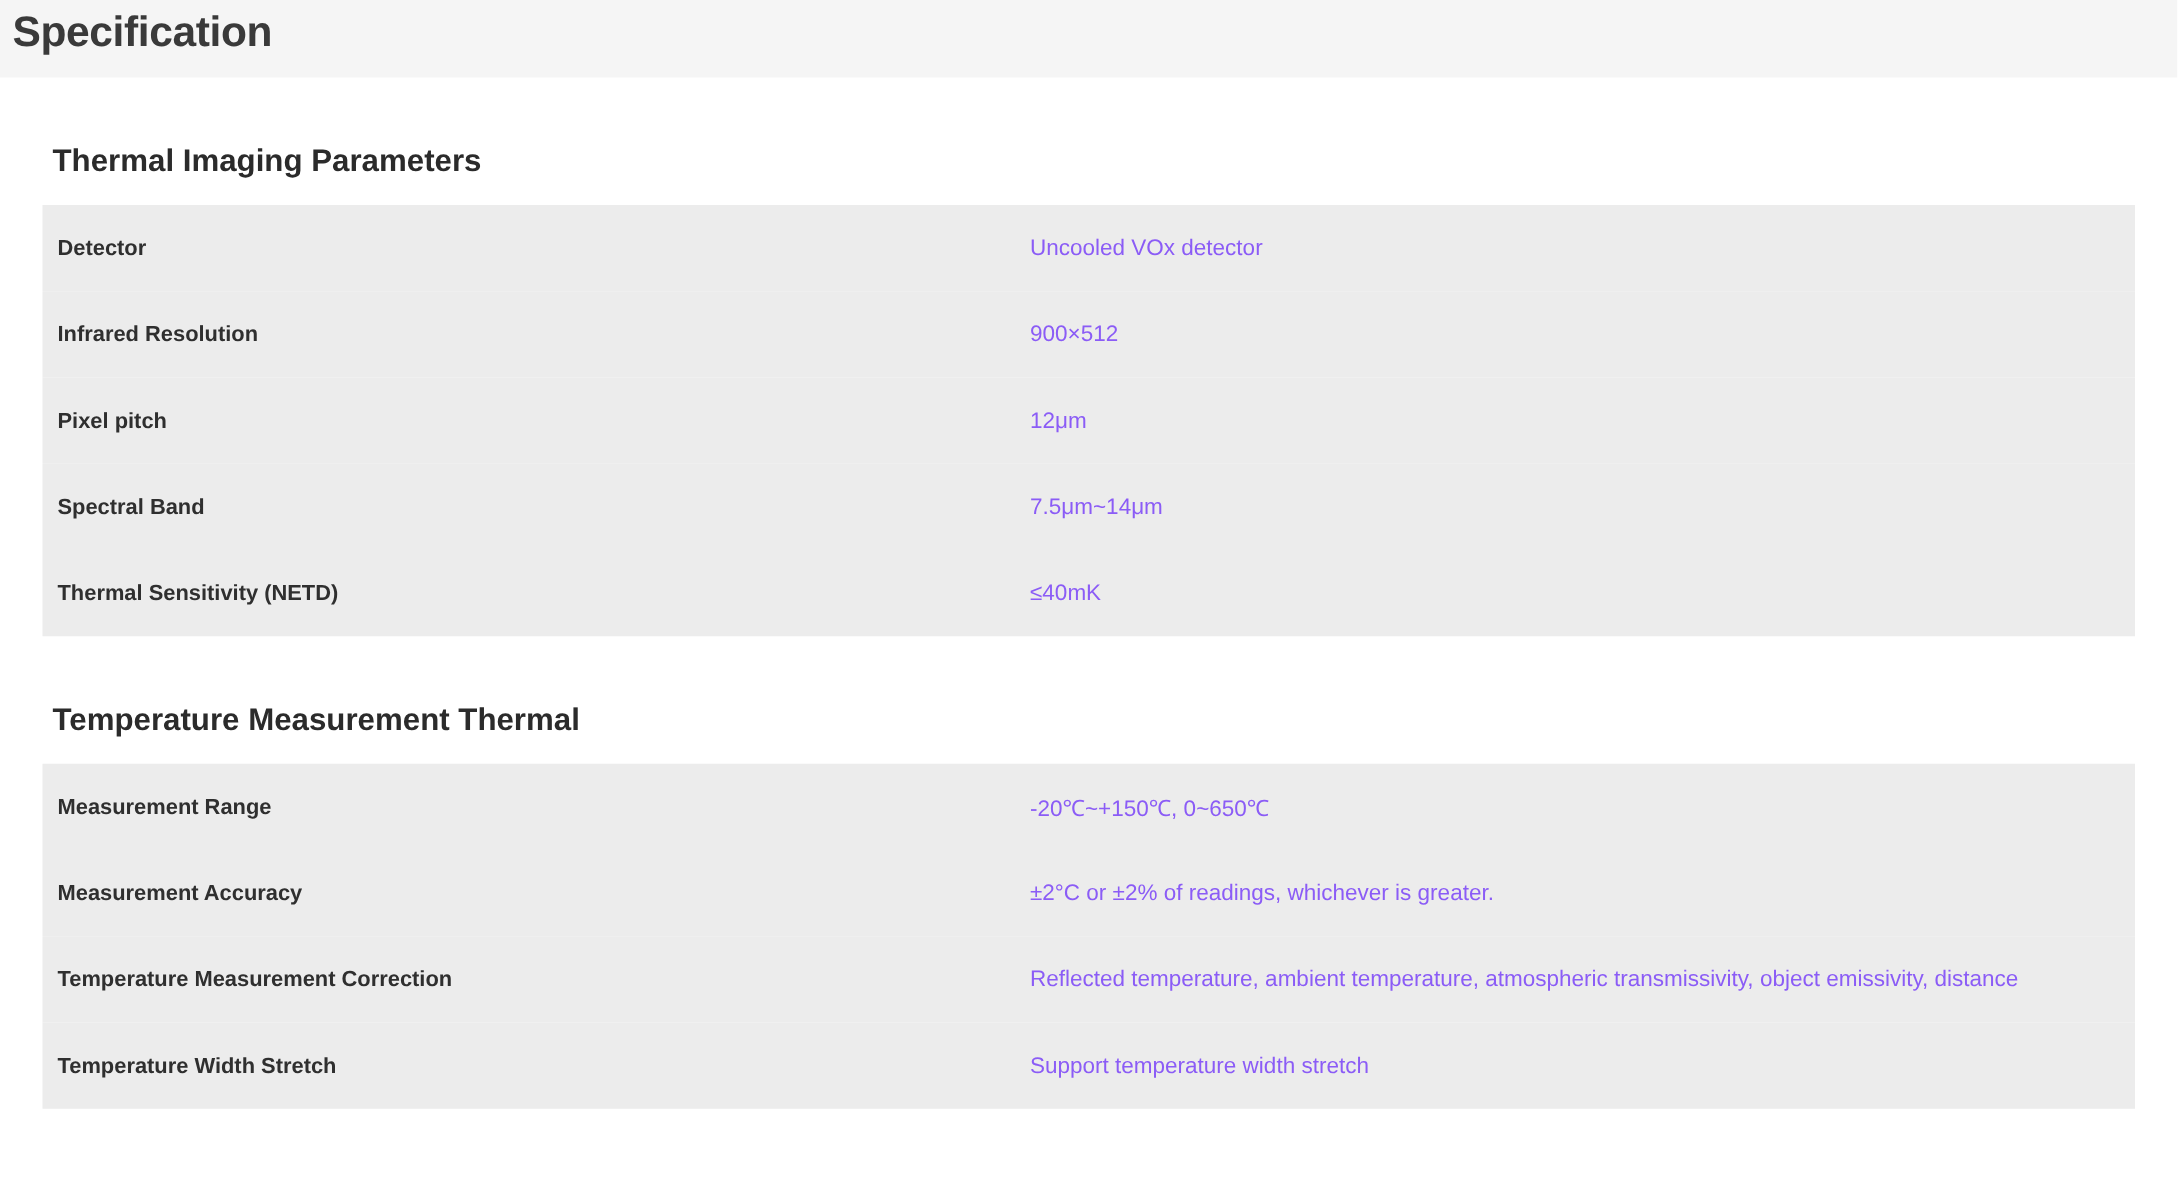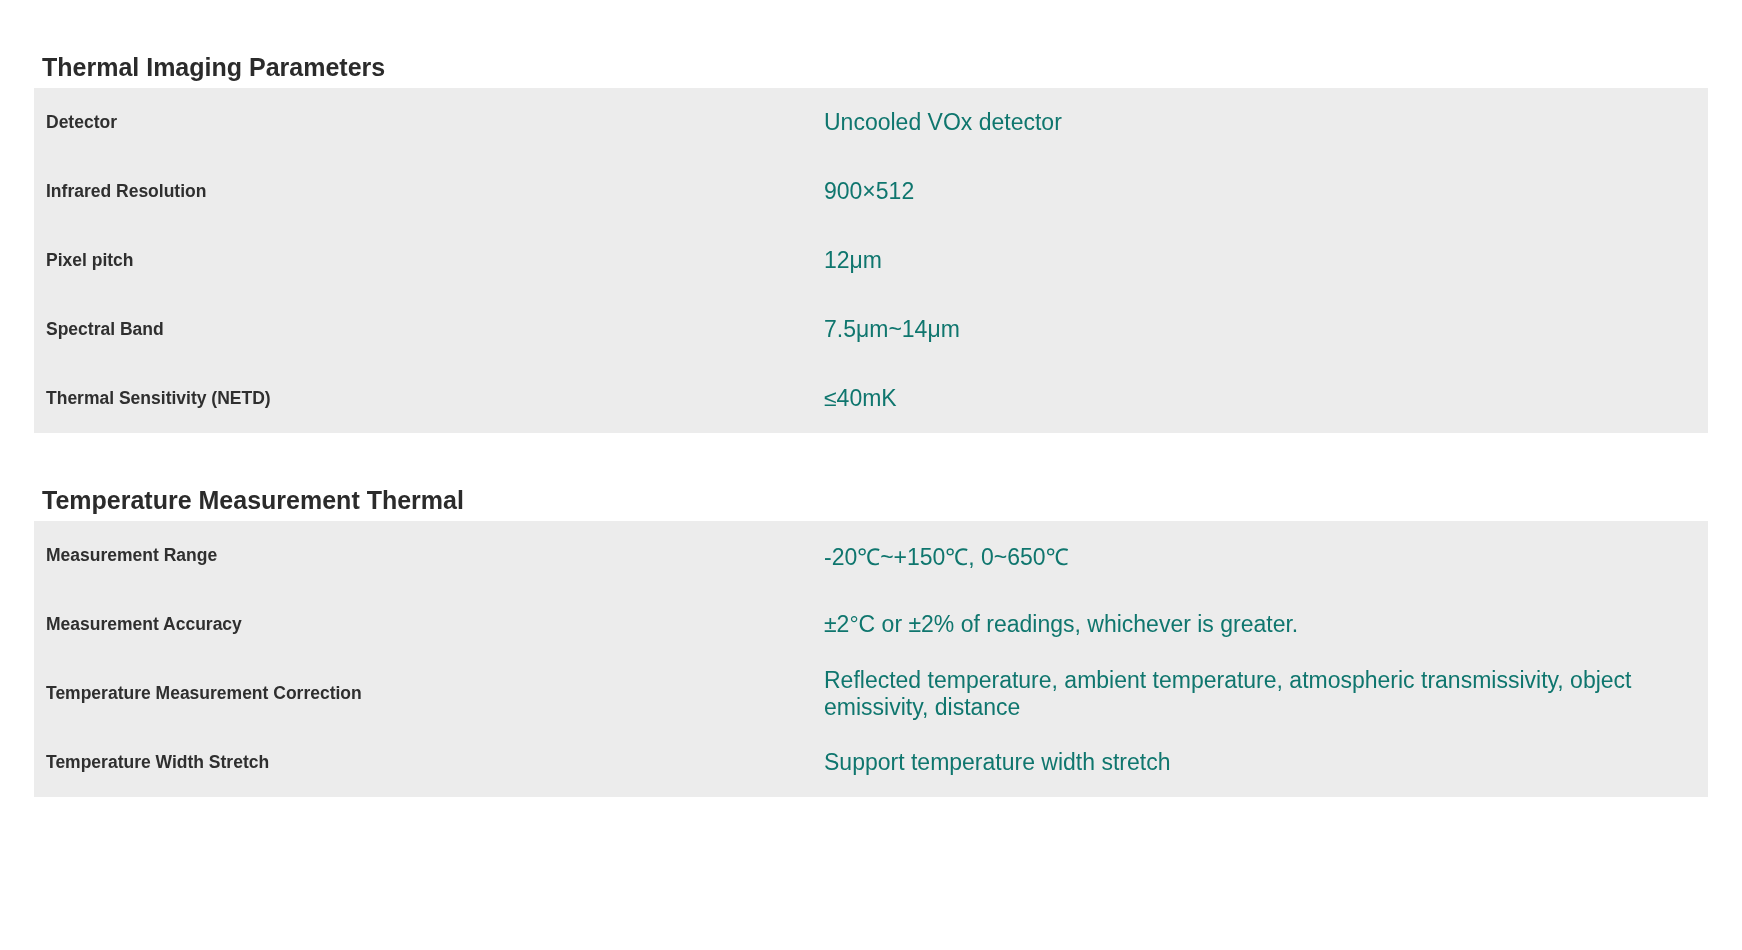--- a/index.html
+++ b/index.html
@@ -38,21 +38,21 @@
     box-sizing: border-box;
   }
   .section {
     margin: 0;
   }
   .section-title {
     font-size: 25px;
     font-weight: bold;
     color: #2b2b2b;
     margin: 0;
-    padding: 55px 0 8px 8px;
+    padding: 55px 0 22px 8px;
     line-height: 1;
   }
   .spec-table {
     width: 100%;
     border-collapse: collapse;
     table-layout: fixed;
   }
   .spec-row {
     height: 69px;
   }
@@ -62,33 +62,36 @@
   .spec-label {
     width: 790px;
     font-size: 17.5px;
     font-weight: bold;
     color: #2f2f2f;
     padding: 0 0 0 12px;
     vertical-align: middle;
     box-sizing: border-box;
   }
   .spec-value {
-    font-size: 23px;
+    font-size: 18px;
     font-weight: normal;
-    color: #0f766e;
+    color: #8b5cf6;
     padding: 0 10px 0 0;
     vertical-align: middle;
     box-sizing: border-box;
   }
 </style>
 </head>
 <body>
 
 <div class="page">
 
+  <div class="page-header">
+    <h1 class="page-title">Specification</h1>
+  </div>
 
   <div class="content">
 
     <div class="section">
       <h2 class="section-title">Thermal Imaging Parameters</h2>
       <table class="spec-table">
         <tbody>
           <tr class="spec-row alt">
             <td class="spec-label">Detector</td>
             <td class="spec-value">Uncooled VOx detector</td>

